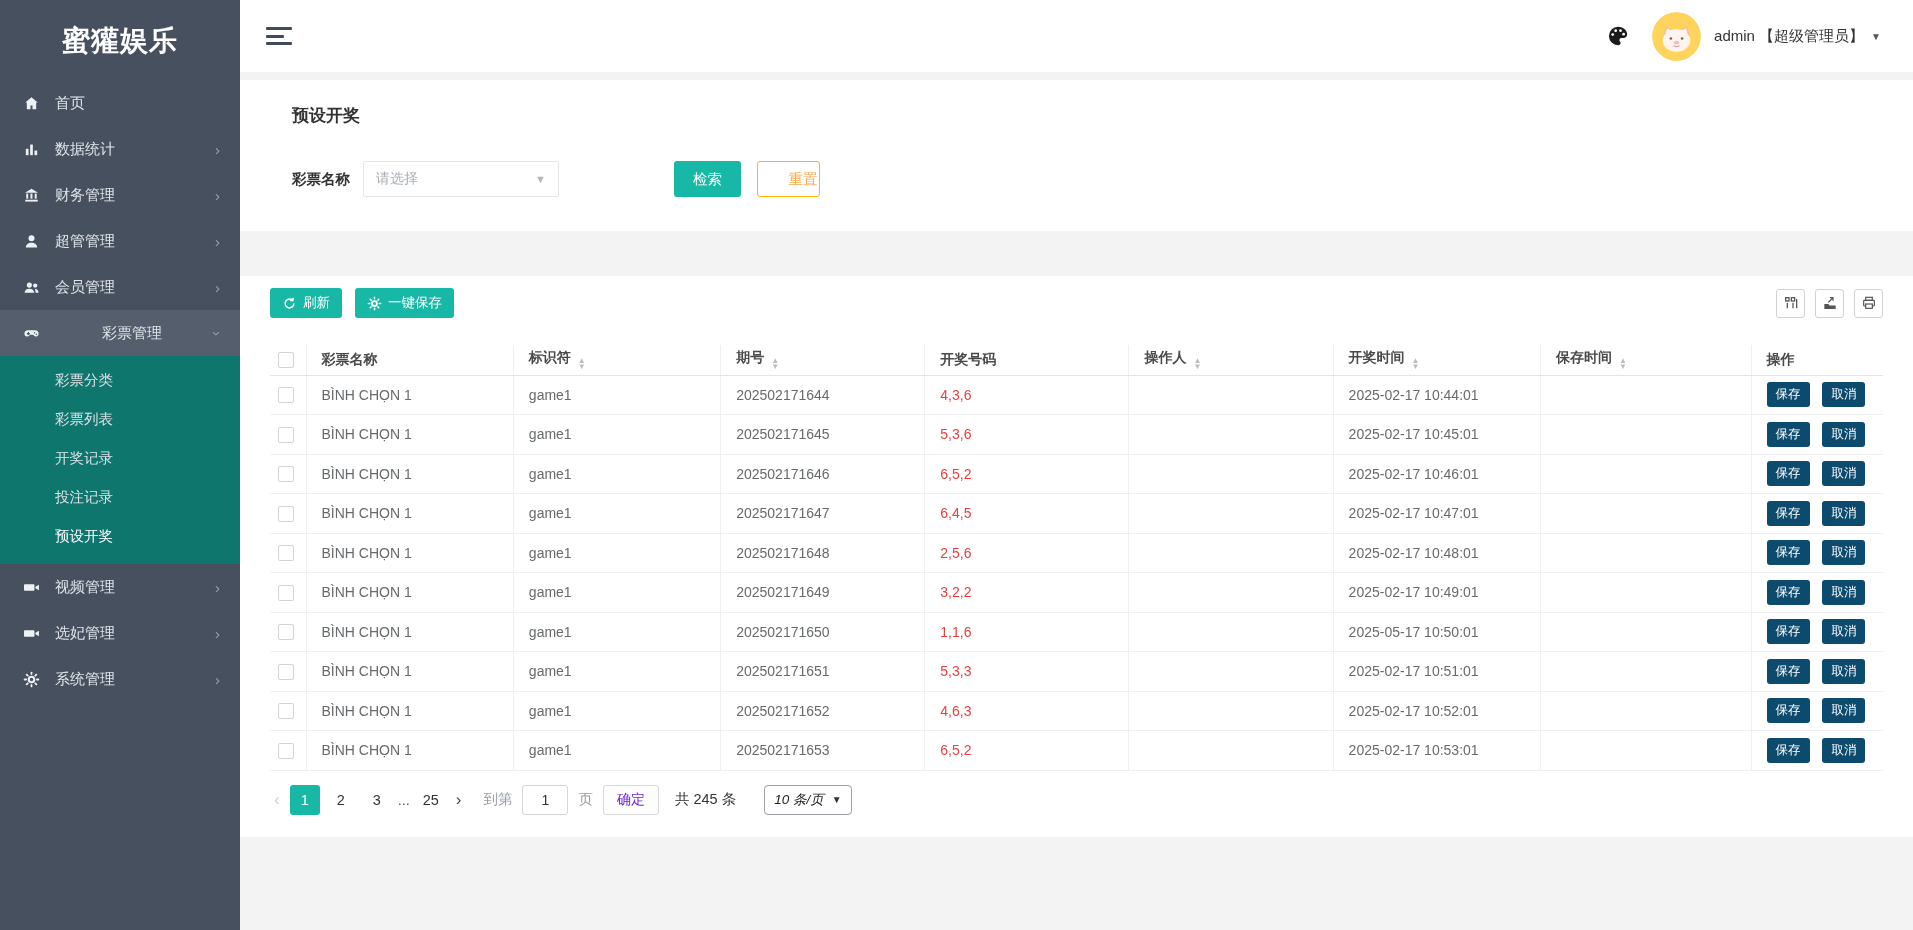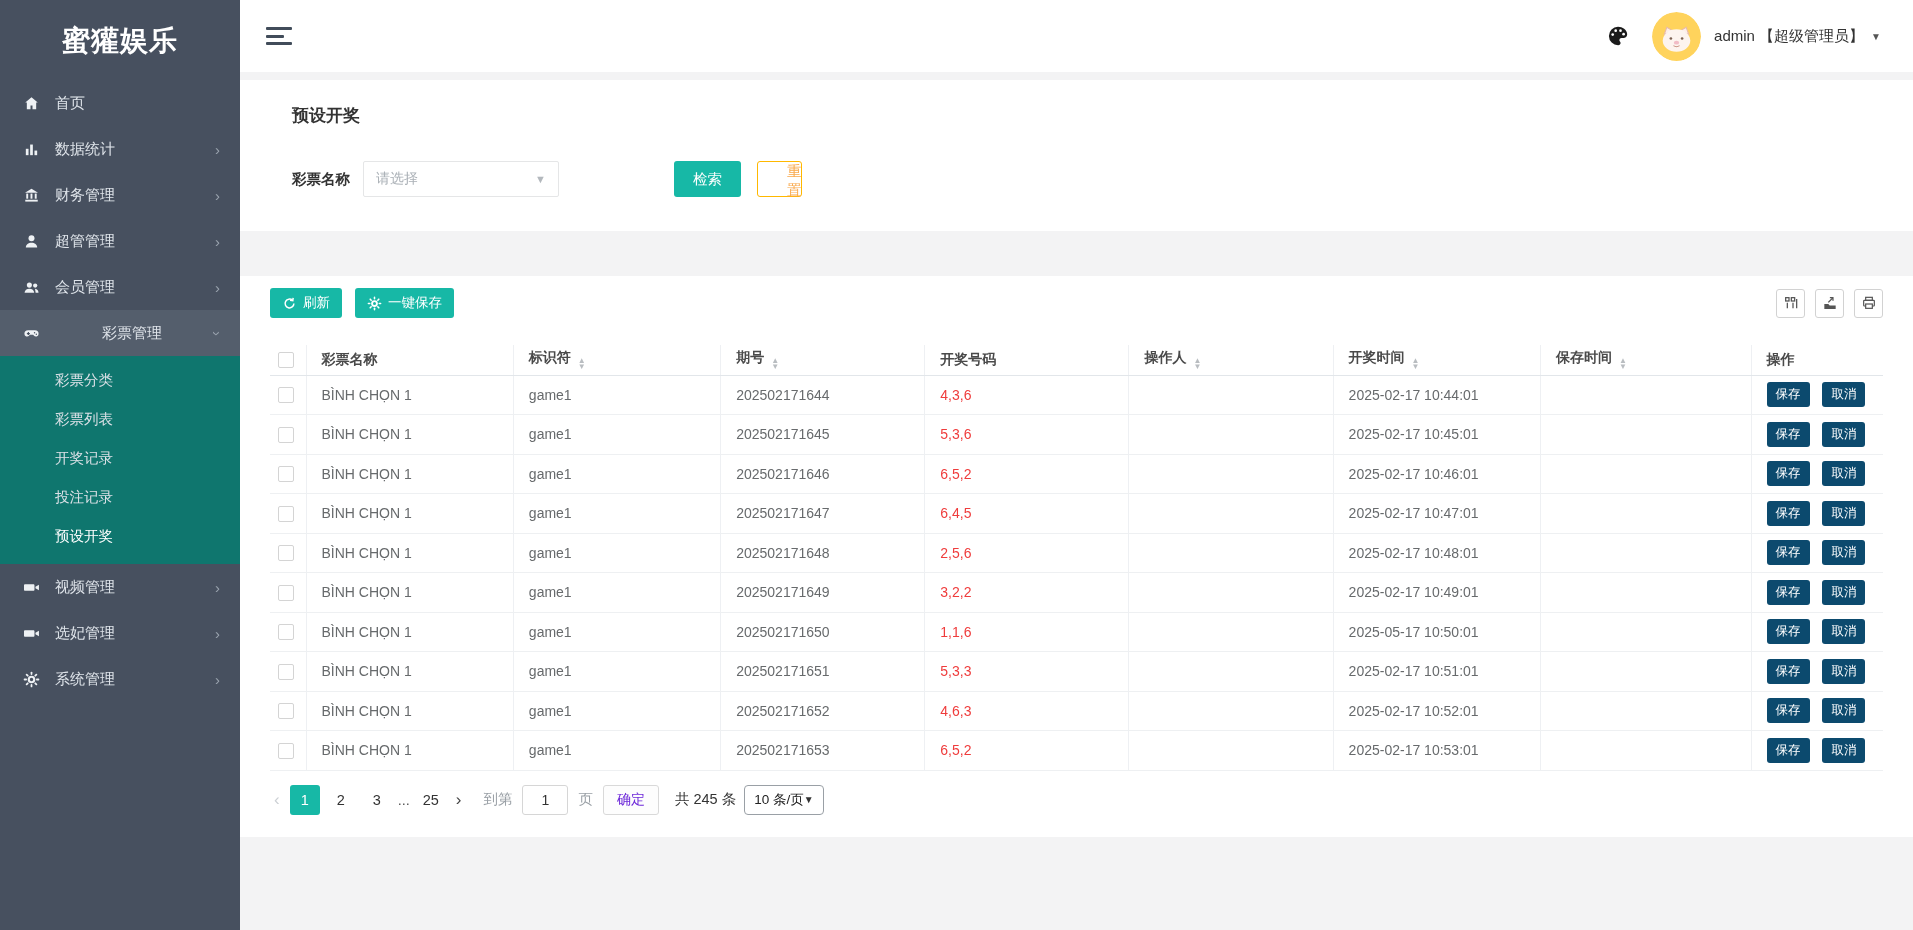--- a/index.html
+++ b/index.html
@@ -37,21 +37,21 @@
   
   .head-panel { background:#fff; margin-top:8px; padding:24px 30px 34px 30px; }
   .page-title { font-size:17px; font-weight:bold; color:#333; margin:0 0 34px 22px; }
   .filter-row { display:flex; align-items:center; }
   .filter-label { font-size:14.5px; font-weight:bold; color:#333; margin:0 13px 0 22px; }
   .select-box { width:196px; height:36px; background:#fff; border:1px solid #e5e6e7; border-radius:2px;
                 display:flex; align-items:center; padding:0 12px; font-size:14px; color:#aab0b6; cursor:pointer; }
   .select-caret { margin-left:auto; font-size:11px; color:#b3b8bd; }
   .btn { cursor:pointer; border:none; border-radius:3px; font-size:14.5px; font-family:inherit; }
   .btn-search { width:67px; height:36px; background:#17b8a6; color:#fff; margin-left:115px; }
-  .btn-reset  { width:45px; height:36px; background:#fff; border:1px solid #ffb800; color:#f9a94d; margin-left:16px;padding-left:29px; }
+  .btn-reset  { width:63px; height:36px; background:#fff; border:1px solid #ffb800; color:#f9a94d; margin-left:16px;padding-left:29px; }
 
   
   .table-panel { background:#fff; margin-top:45px; padding:12px 30px 22px 30px; }
   .table-toolbar { display:flex; align-items:center; margin-bottom:27px; }
   .btn-tool { height:30px; padding:0 12px; background:#17b8a6; color:#fff; display:inline-flex; align-items:center;
               gap:6px; font-size:13.5px; margin-right:13px; }
   .btn-tool svg { width:15px; height:15px; }
   .tool-icons { margin-left:auto; display:flex; gap:10px; }
   .icon-btn { width:29px; height:29px; background:#fff; border:1px solid #d2d2d2; border-radius:3px;
               display:flex; align-items:center; justify-content:center; cursor:pointer; color:#555; }
@@ -78,23 +78,23 @@
   .pg-prev { color:#ccd0d4; font-size:17px; padding:0 10px 0 4px; cursor:default; }
   .pg-next { color:#444; font-size:17px; padding:0 12px 0 4px; cursor:pointer; }
   .pg-num { min-width:30px; height:30px; line-height:30px; text-align:center; padding:0 6px; margin-right:6px; cursor:pointer; }
   .pg-num.active { background:#17b8a6; color:#fff; border-radius:3px; cursor:default; }
   .pg-ellipsis { margin-right:6px; color:#555; }
   .pg-label { color:#9aa0a6; margin:0 10px; }
   .pg-input { width:46px; height:30px; border:1px solid #d6d6d6; border-radius:3px; text-align:center;
               font-size:14px; color:#333; font-family:inherit; }
   .pg-confirm { height:30px; padding:0 13px; background:#fdfdfd; border:1px solid #d9d9d9; border-radius:3px;
                 color:#6d28d9; font-size:14px; margin-right:16px; cursor:pointer; }
-  .pg-total { color:#333; margin-right:8px; }
+  .pg-total { color:#333; margin-right:28px; }
   .pg-size { height:30px; border:1px solid #9aa0a6; border-radius:4px; padding:0 9px; display:flex;
-             align-items:center; gap:0; font-size:13.5px; color:#222; cursor:pointer; }
+             align-items:center; gap:8px; font-size:13.5px; color:#222; cursor:pointer;font-style:italic; }
   .pg-size .caret { font-size:10px; color:#333; }
 </style>
 </head>
 <body>
 
 <div class="app">
 
   <aside class="sidebar">
     <div class="brand">蜜獾娱乐</div>
     <nav>

